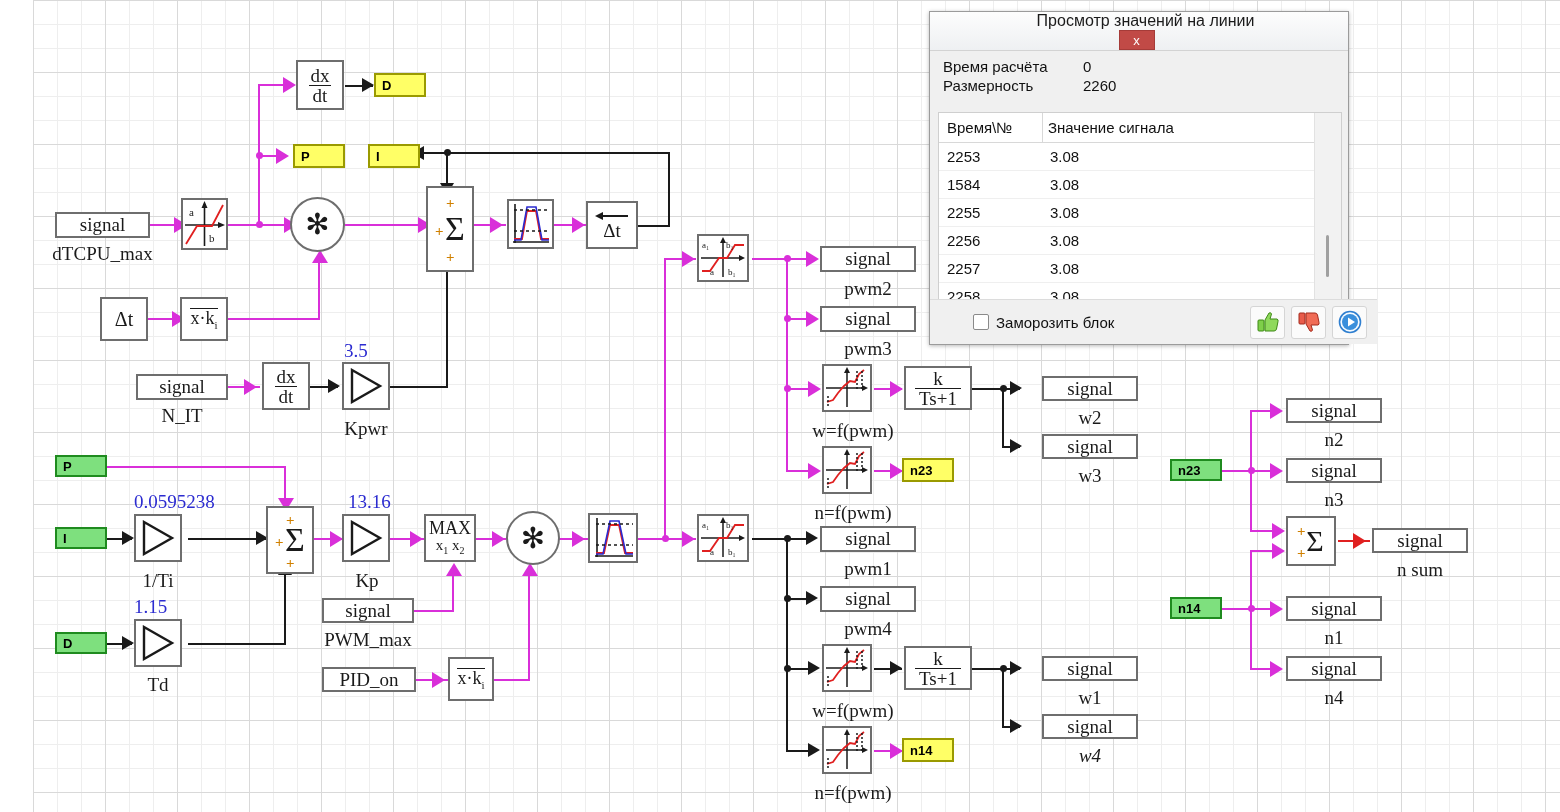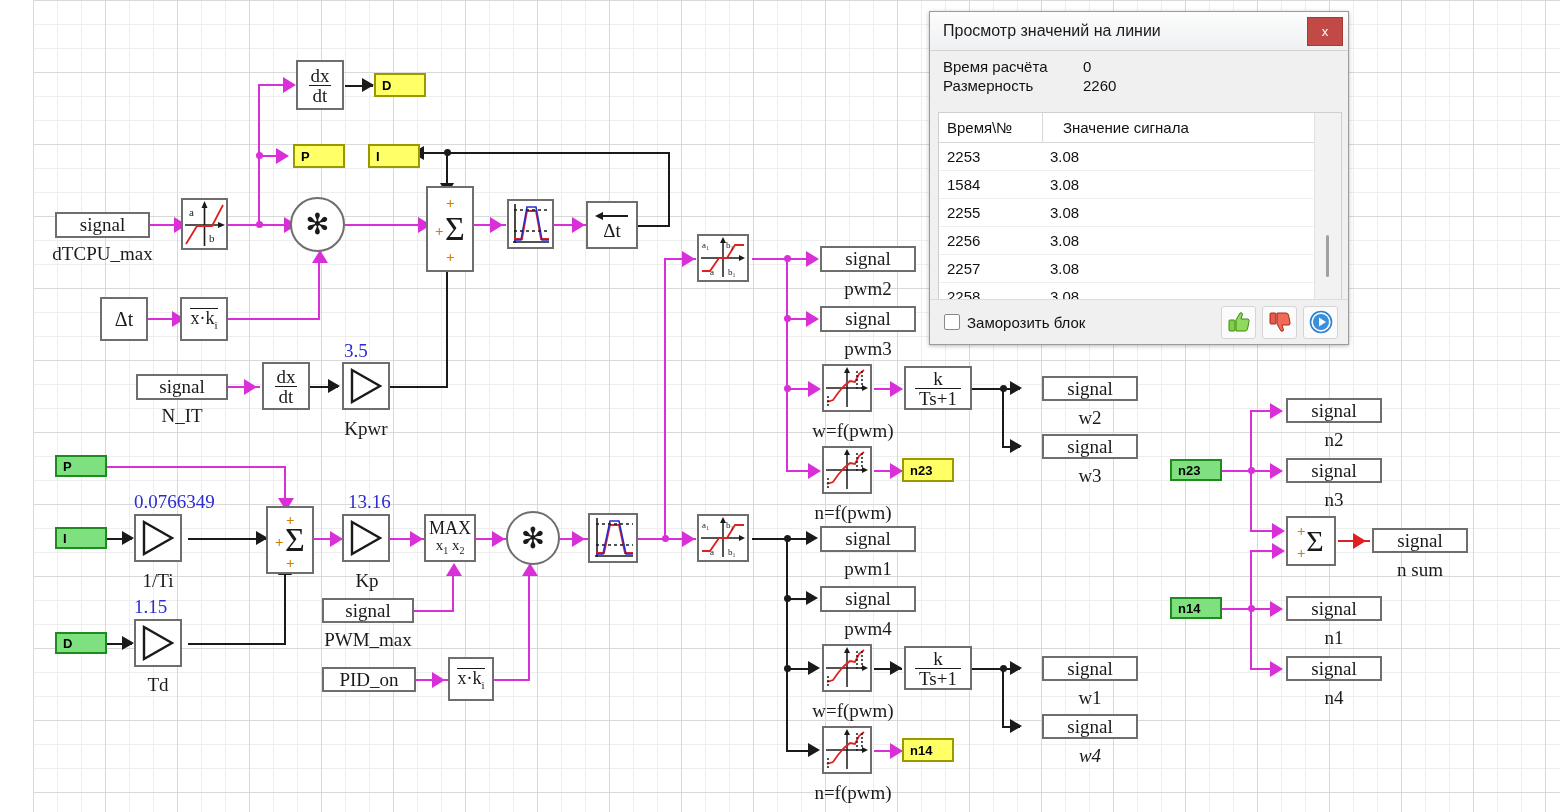--- a/index.html
+++ b/index.html
@@ -68,45 +68,45 @@
   .plus{position:absolute;color:#d08000;font-size:15px;font-weight:bold;
         font-family:"Liberation Serif",serif;}
   .sigma{font-size:34px;color:#1a1a1a;font-family:"Liberation Serif",serif;}
 
   
   #dlg{position:absolute;left:929px;top:11px;width:420px;height:334px;
        background:#f0f0f0;border:1px solid #9b9b9b;box-sizing:border-box;
        font-family:"Liberation Sans",sans-serif;
        box-shadow:0 1px 4px rgba(0,0,0,.28);}
   #dlgTitleBar{height:38px;display:flex;align-items:center;
-       background:linear-gradient(#fdfdfd,#eef0f2);border-bottom:1px solid #d3d3d3;}
+       background:linear-gradient(#fdfdfd,#eef0f2);border-bottom:1px solid #d3d3d3;flex-direction:column;}
   #dlgTitle{font-size:16px;color:#1a1a1a;padding-left:13px;flex:1;}
   #dlgClose{width:34px;height:27px;margin-right:5px;background:#c14a46;
        color:#fff;display:flex;align-items:center;justify-content:center;
        font-size:13px;border:1px solid #a53b38;cursor:pointer;}
   .infoRow{display:flex;font-size:15px;color:#111;padding:1px 0 1px 13px;}
   .infoRow .lab{width:140px;}
   #tbl{position:absolute;left:8px;top:100px;width:404px;height:193px;
        background:#fff;border:1px solid #cfcfcf;box-sizing:border-box;overflow:hidden;}
   #tblHead{display:flex;height:29px;align-items:center;font-size:15px;
        border-bottom:1px solid #d8d8d8;color:#111;}
   #tblHead .c1{width:103px;padding-left:8px;box-sizing:border-box;}
-  #tblHead .c2{flex:1;padding-left:20px;border-left:1px solid #d8d8d8;
+  #tblHead .c2{flex:1;padding-left:5px;border-left:1px solid #d8d8d8;
        box-sizing:border-box;height:29px;display:flex;align-items:center;}
   .trow{display:flex;height:27px;align-items:center;font-size:15px;
        border-bottom:1px solid #efefef;color:#111;}
   .trow .c1{width:103px;padding-left:8px;box-sizing:border-box;}
   .trow .c2{flex:1;padding-left:8px;box-sizing:border-box;}
   #vscroll{position:absolute;right:0;top:0;width:26px;height:100%;
        background:#f2f2f2;border-left:1px solid #e2e2e2;}
   #vthumb{position:absolute;left:11px;top:122px;width:3px;height:42px;
        background:#a0a0a0;border-radius:2px;}
   #dlgFoot{position:absolute;left:0;bottom:0;width:100%;height:44px;
        background:#f0f0f0;border-top:1px solid #dcdcdc;display:flex;
-       align-items:center;}
+       align-items:center;padding-left:29px;}
   #freezeWrap{display:flex;align-items:center;font-size:15px;padding-left:14px;flex:1;color:#111;}
   #freezeBox{width:14px;height:14px;border:1px solid #8a8a8a;background:#fff;
        margin-right:7px;border-radius:2px;}
   .tbtn{width:33px;height:31px;margin-right:6px;background:#fbfbfb;
        border:1px solid #d5d5d5;border-radius:3px;display:flex;
        align-items:center;justify-content:center;cursor:pointer;}
 </style>
 </head>
 <body>
 
@@ -391,21 +391,21 @@
   <div class="blk grn" style="left:55px;top:455px;width:52px;height:22px;">
     <span>P</span>
   </div>
   <div class="blk grn" style="left:55px;top:527px;width:52px;height:22px;">
     <span>I</span>
   </div>
   <div class="blk grn" style="left:55px;top:632px;width:52px;height:22px;">
     <span>D</span>
   </div>
 
-  <div class="gainval" style="left:134px;top:491px;">0.0766349</div>
+  <div class="gainval" style="left:134px;top:491px;">0.0595238</div>
   <div class="blk" style="left:134px;top:514px;width:48px;height:48px;">
     <svg width="34" height="36" viewBox="0 0 34 36">
       <polygon points="3,2 31,18 3,34" fill="none" stroke="#1a1a1a" stroke-width="2.4"></polygon>
     </svg>
   </div>
   <div class="cap" style="left:118px;top:570px;width:80px;">1/Ti</div>
 
   <div class="gainval" style="left:134px;top:596px;">1.15</div>
   <div class="blk" style="left:134px;top:619px;width:48px;height:48px;">
     <svg width="34" height="36" viewBox="0 0 34 36">

